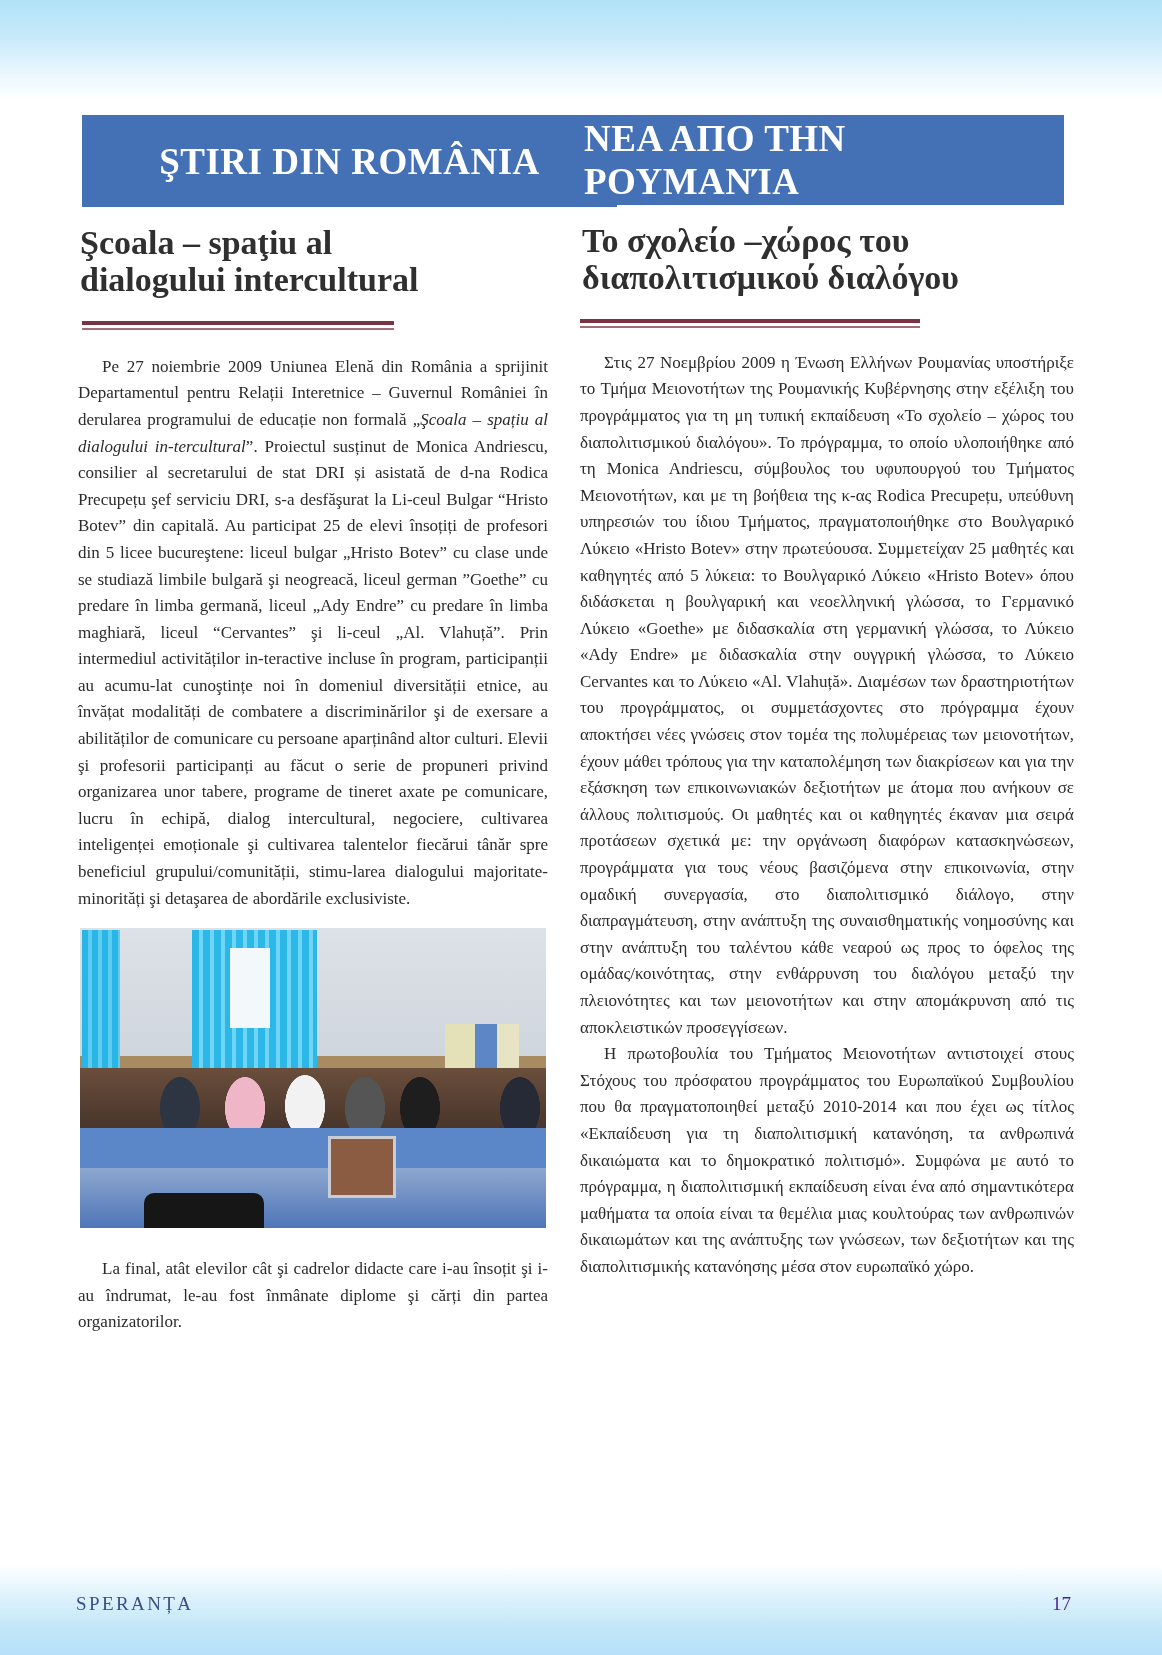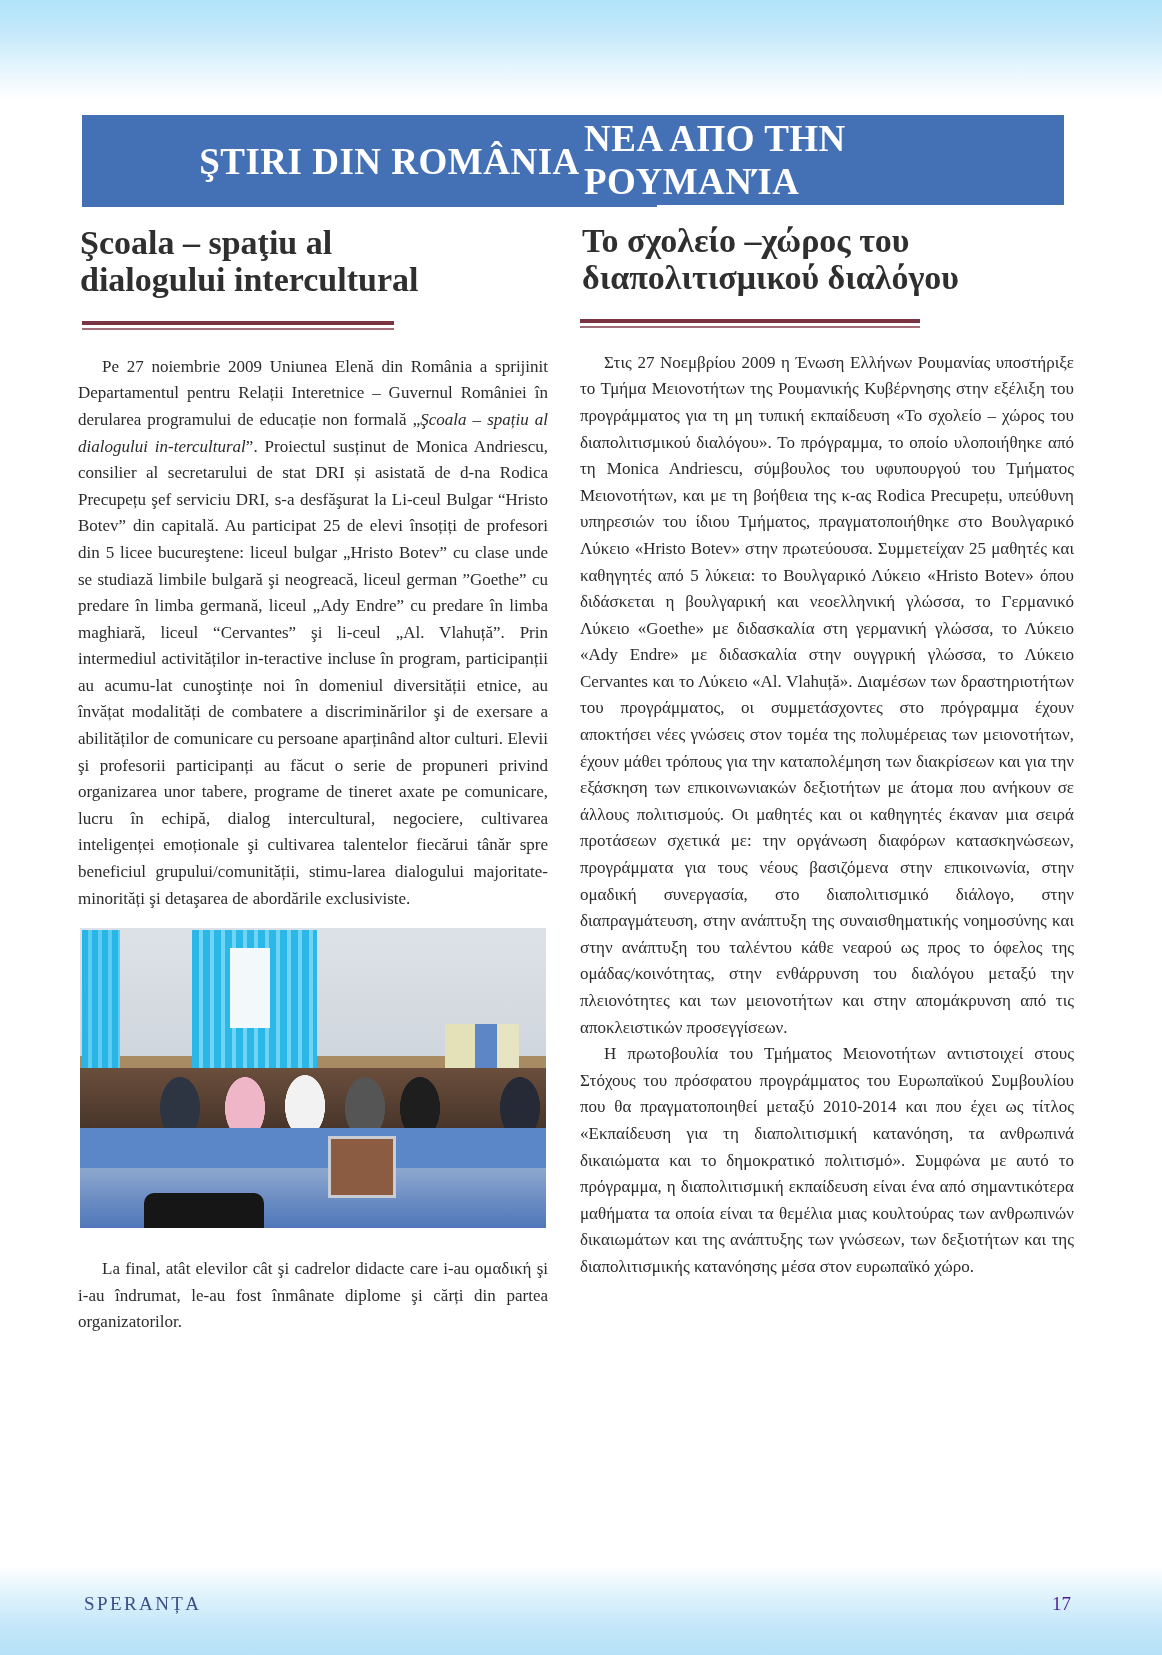--- a/index.html
+++ b/index.html
@@ -27,21 +27,21 @@
     .banner {
       background: #4470b6;
       color: #ffffff;
       height: 92px;
       display: flex; align-items: center; justify-content: center;
       font-family: "Liberation Serif", "DejaVu Serif", serif;
       font-weight: bold;
       font-size: 37px;
       letter-spacing: 0.5px;
     }
-    .col-left .banner { width: 535px; padding-left: 40px; }
+    .col-left .banner { width: 535px; }
     .col-right .banner { width: 480px; height: 90px; }
 
     .article-title {
       font-family: "Liberation Serif", "DejaVu Serif", serif;
       font-weight: bold;
       font-size: 34px;
       line-height: 37px;
       color: #2f2f2f;
       margin-top: 17px;
       margin-left: -2px;
@@ -86,21 +86,21 @@
                   radial-gradient(ellipse 22px 34px at 340px 40px, #1e1e1e 90%, transparent 92%),
                   radial-gradient(ellipse 22px 34px at 440px 40px, #262a36 90%, transparent 92%),
                   linear-gradient(#6b4e3c, #3d2d25);
     }
     .photo .desk { position: absolute; left: 0; top: 200px; width: 100%; height: 40px; background: #5b87c9; }
     .photo .desk2 { position: absolute; left: 0; top: 240px; width: 100%; height: 60px; background: linear-gradient(#8da7cf, #4f76b8); }
     .photo .laptop { position: absolute; left: 248px; top: 208px; width: 62px; height: 56px; background: #8b5c42; border: 3px solid #c9ccd1; }
     .photo .bag { position: absolute; left: 64px; top: 265px; width: 120px; height: 35px; background: #161616; border-radius: 10px 10px 0 0; }
 
     .footer-mag {
-      position: absolute; left: 84px; top: 1593px;
+      position: absolute; left: 76px; top: 1593px;
       font-size: 19px; letter-spacing: 2.4px; color: #3a4f86;
     }
     .footer-page {
       position: absolute; left: 1052px; top: 1593px;
       font-size: 19px; color: #4c1d95;
     }
   </style>
 </head>
 <body>
 
@@ -129,21 +129,21 @@
       <div class="window"></div>
       <div class="cabinet"></div>
       <div class="people"></div>
       <div class="desk"></div>
       <div class="desk2"></div>
       <div class="laptop"></div>
       <div class="bag"></div>
     </div>
 
     <div style="height:28px"></div>
-    <p>La final, atât elevilor cât şi cadrelor didacte care i-au ομαδική şi i-au îndrumat, le-au fost înmânate diplome şi cărți din partea organizatorilor.</p>
+    <p>La final, atât elevilor cât şi cadrelor didacte care i-au însoțit şi i-au îndrumat, le-au fost înmânate diplome şi cărți din partea organizatorilor.</p>
   </div>
 </section>
 
 <section class="col col-right">
   <div class="banner">ΝΕΑ ΑΠΟ ΤΗΝ ΡΟΥΜΑΝΊΑ</div>
   <h1 class="article-title">
     <span>Το σχολείο –χώρος του</span><br>
     <span>διαπολιτισμικού διαλόγου</span>
   </h1>
   <div class="title-rule">

